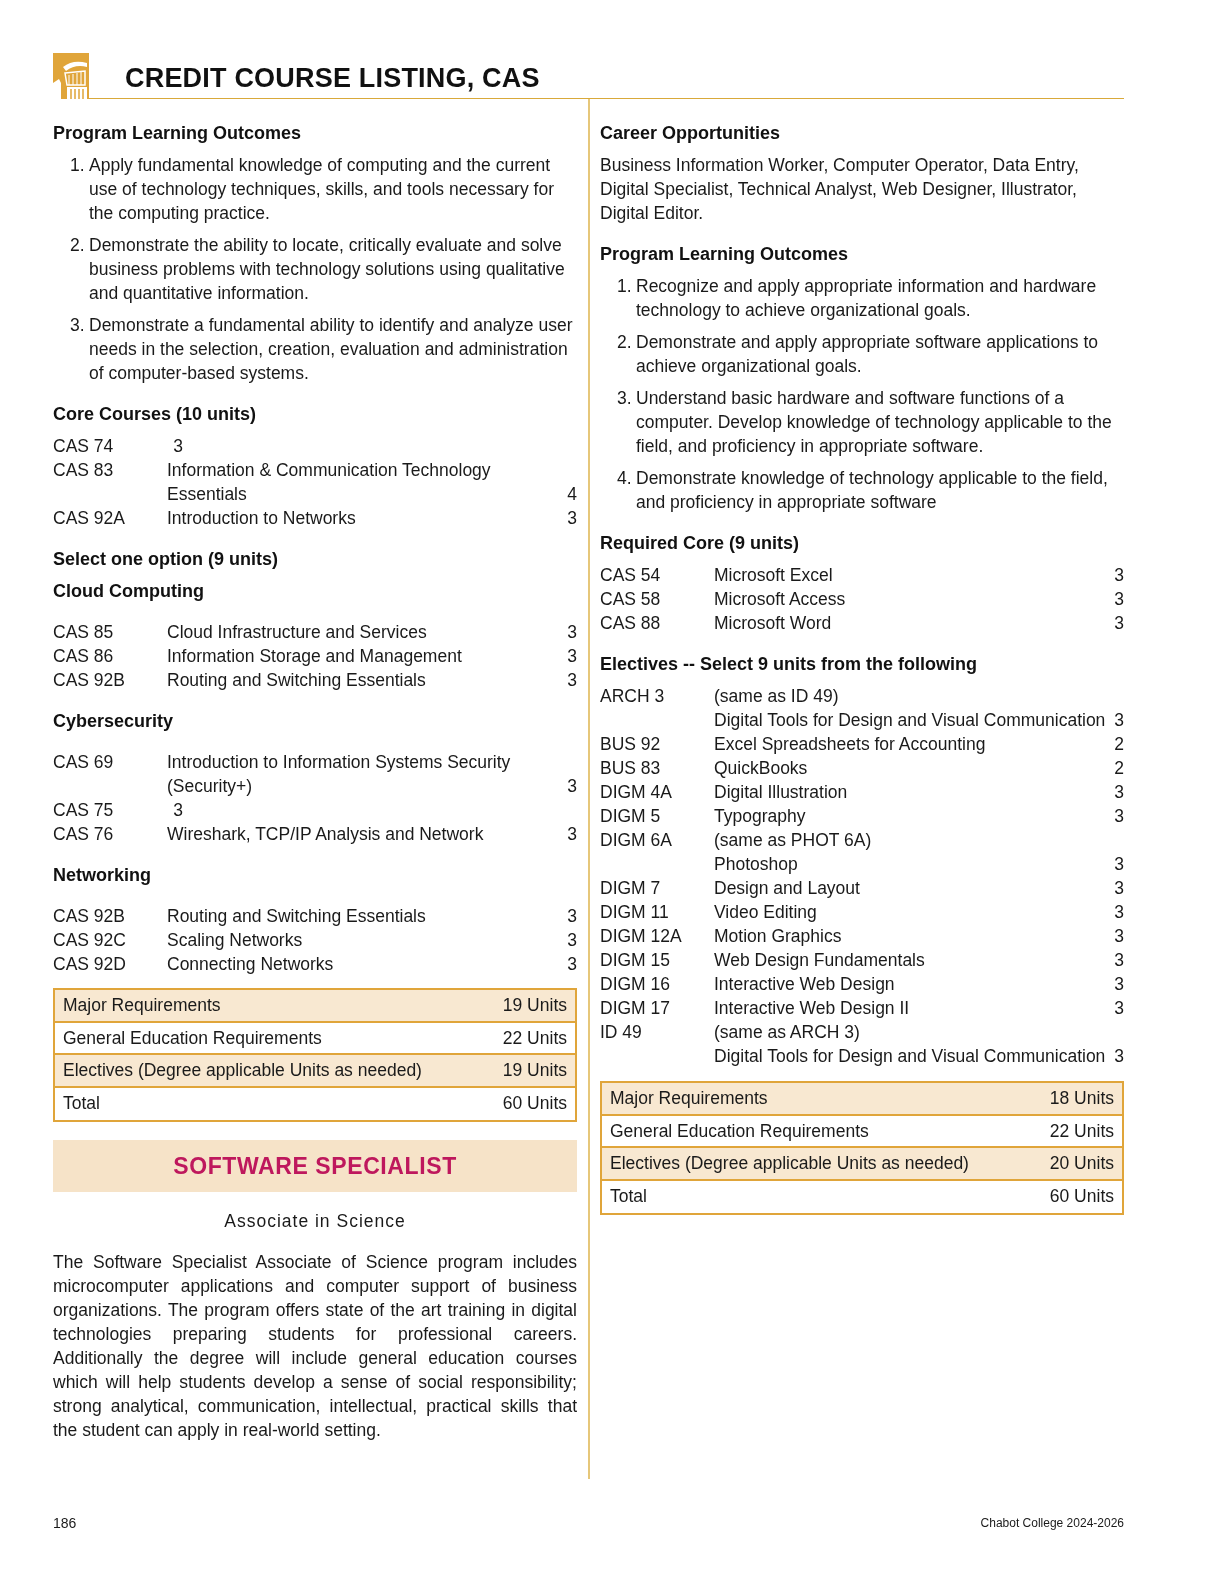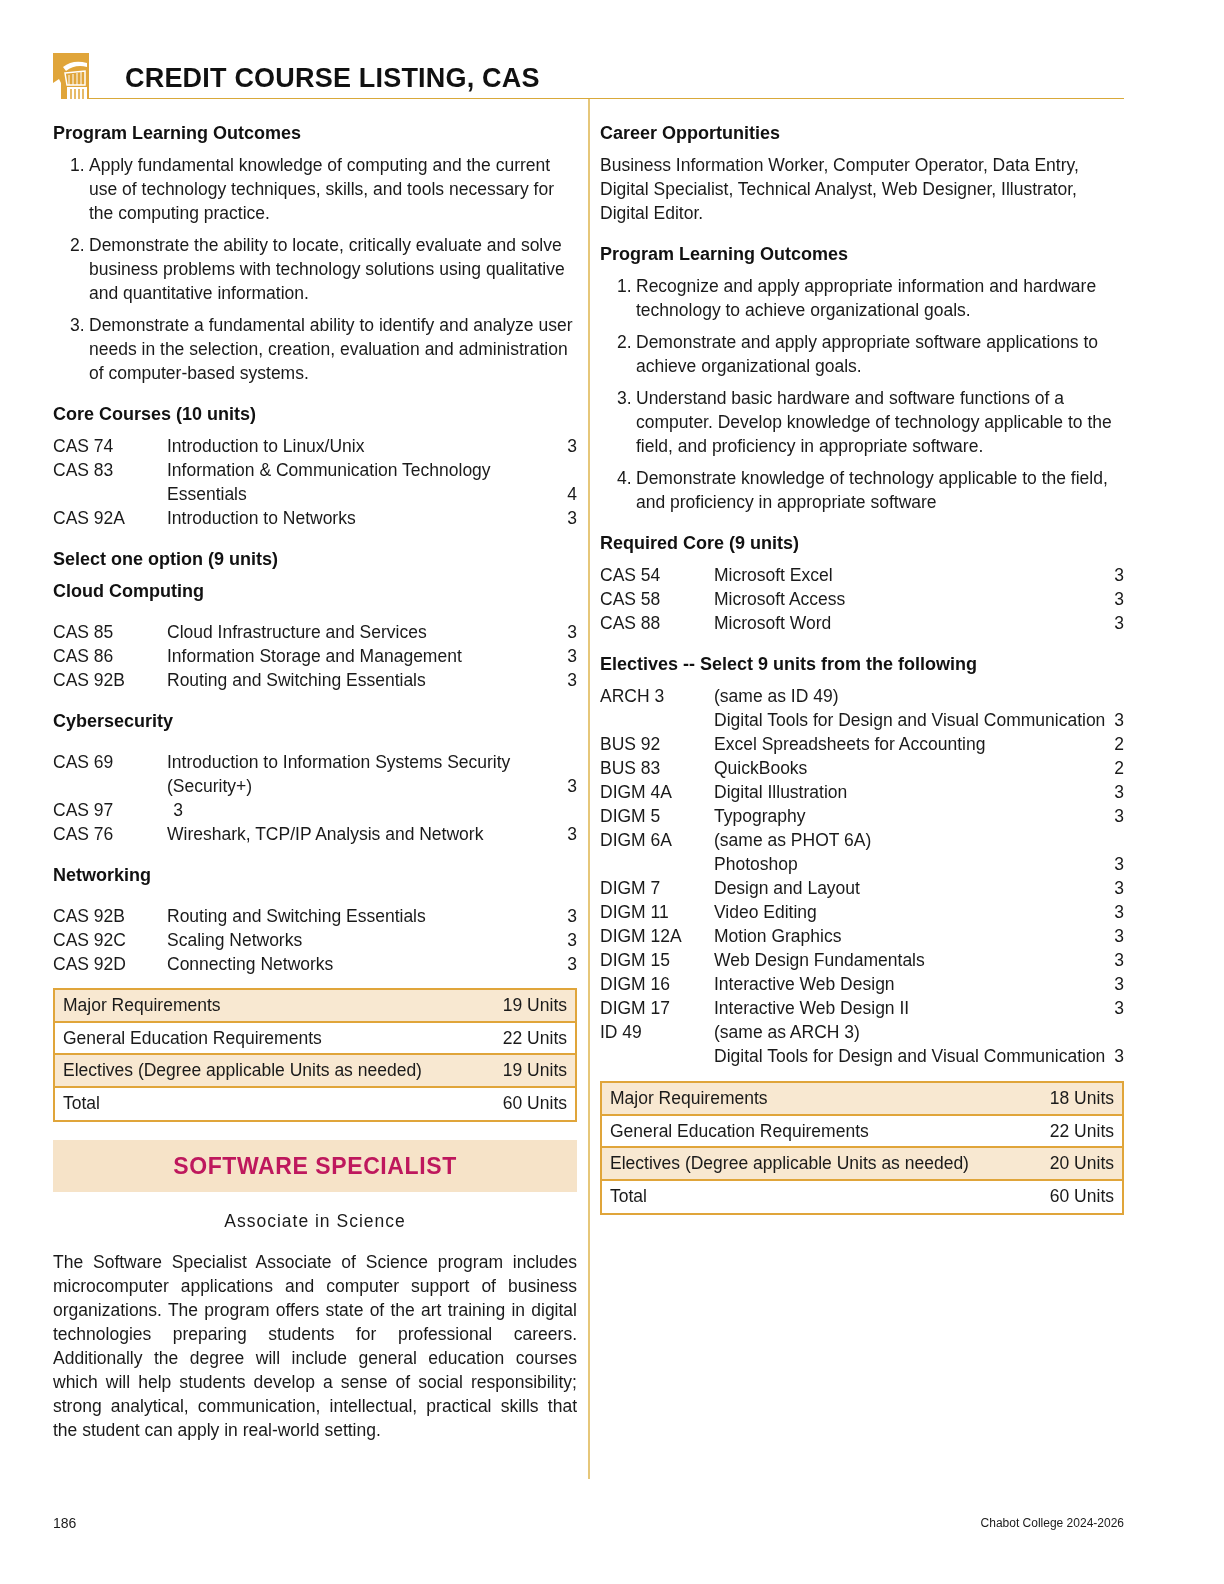--- a/index.html
+++ b/index.html
@@ -102,21 +102,20 @@
   <ol class="outcomes">
     <li><span class="num">1.</span><span>Apply fundamental knowledge of computing and the current use of technology techniques, skills, and tools necessary for the computing practice.</span></li>
     <li><span class="num">2.</span><span>Demonstrate the ability to locate, critically evaluate and solve business problems with technology solutions using qualitative and quantitative information.</span></li>
     <li><span class="num">3.</span><span>Demonstrate a fundamental ability to identify and analyze user needs in the selection, creation, evaluation and administration of computer-based systems.</span></li>
   </ol>
 
   <h3>Core Courses (10 units)</h3>
   <div class="course-block">
     <div class="course-row">
         <span class="code">CAS 74</span>
-        <span class="title">Introduction to Linux/Unix</span>
         <span class="units">3</span>
       </div>
     <div class="course-row">
         <span class="code">CAS 83</span>
         <span class="title" style="padding-right:60px">Information &amp; Communication Technology Essentials</span>
         <span class="units">4</span>
       </div>
     <div class="course-row">
         <span class="code">CAS 92A</span>
         <span class="title">Introduction to Networks</span>
@@ -147,21 +146,21 @@
 
   <h3>Cybersecurity</h3>
   <div class="spacer-8"></div>
   <div class="course-block">
     <div class="course-row">
         <span class="code">CAS 69</span>
         <span class="title" style="padding-right:50px">Introduction to Information Systems Security (Security+)</span>
         <span class="units">3</span>
       </div>
     <div class="course-row">
-        <span class="code">CAS 97</span>
+        <span class="code">CAS 75</span>
         <span class="units">3</span>
       </div>
     <div class="course-row">
         <span class="code">CAS 76</span>
         <span class="title">Wireshark, TCP/IP Analysis and Network</span>
         <span class="units">3</span>
       </div>
   </div>
 
   <h3>Networking</h3>

